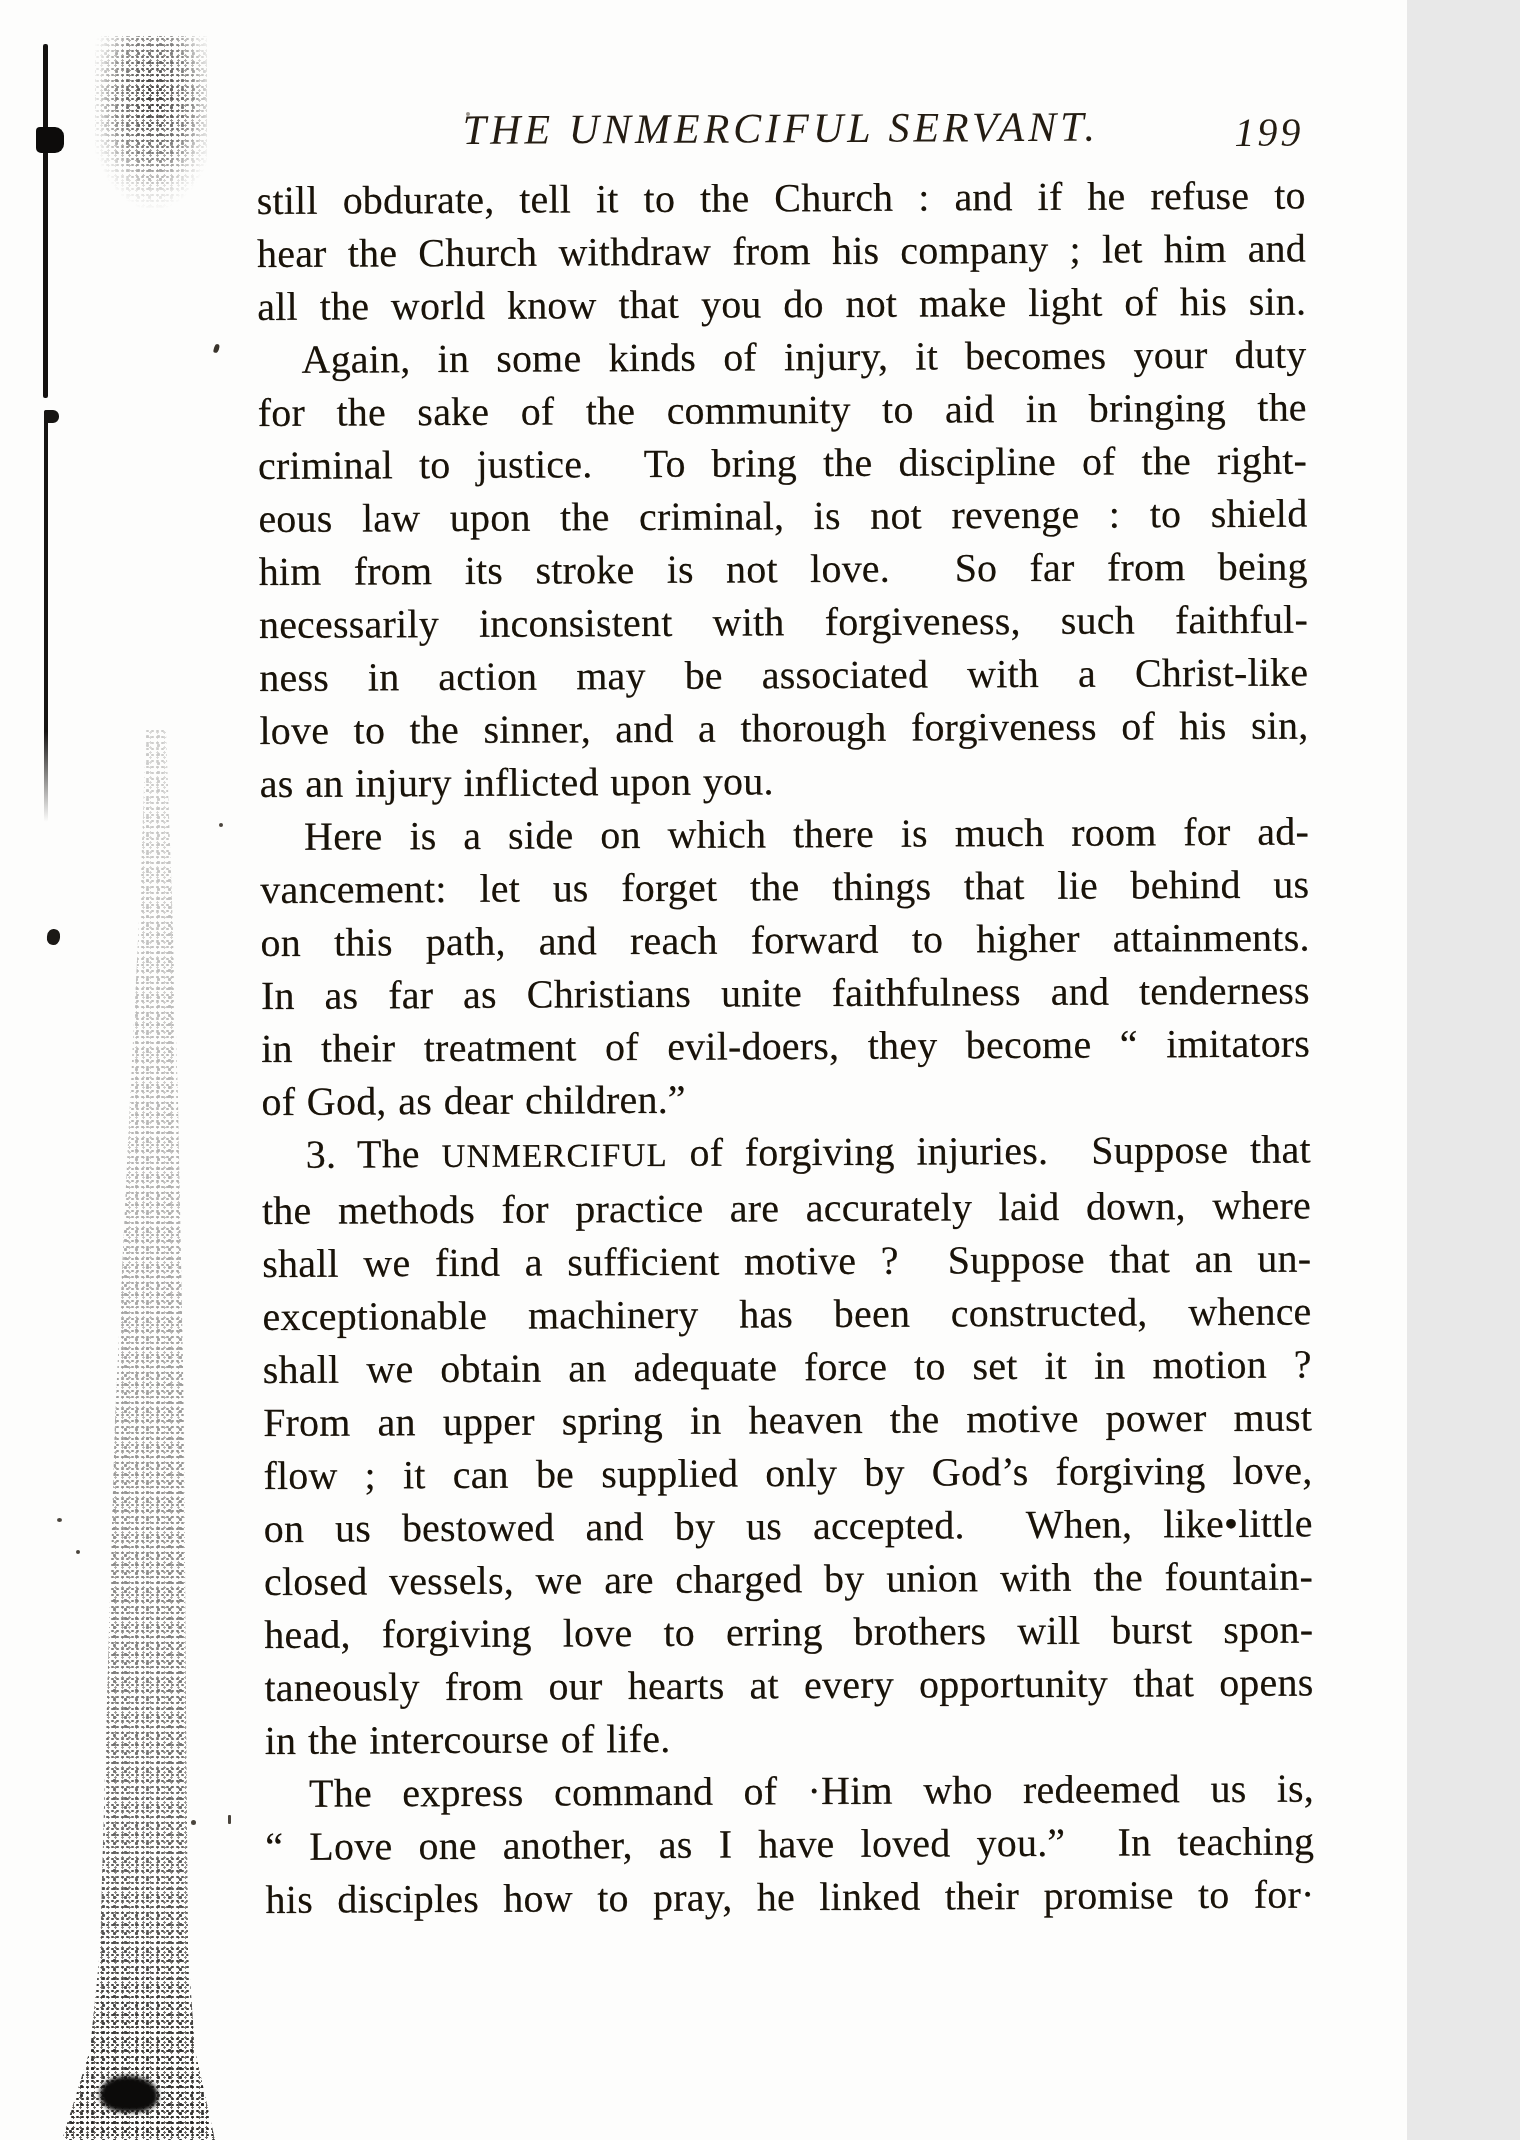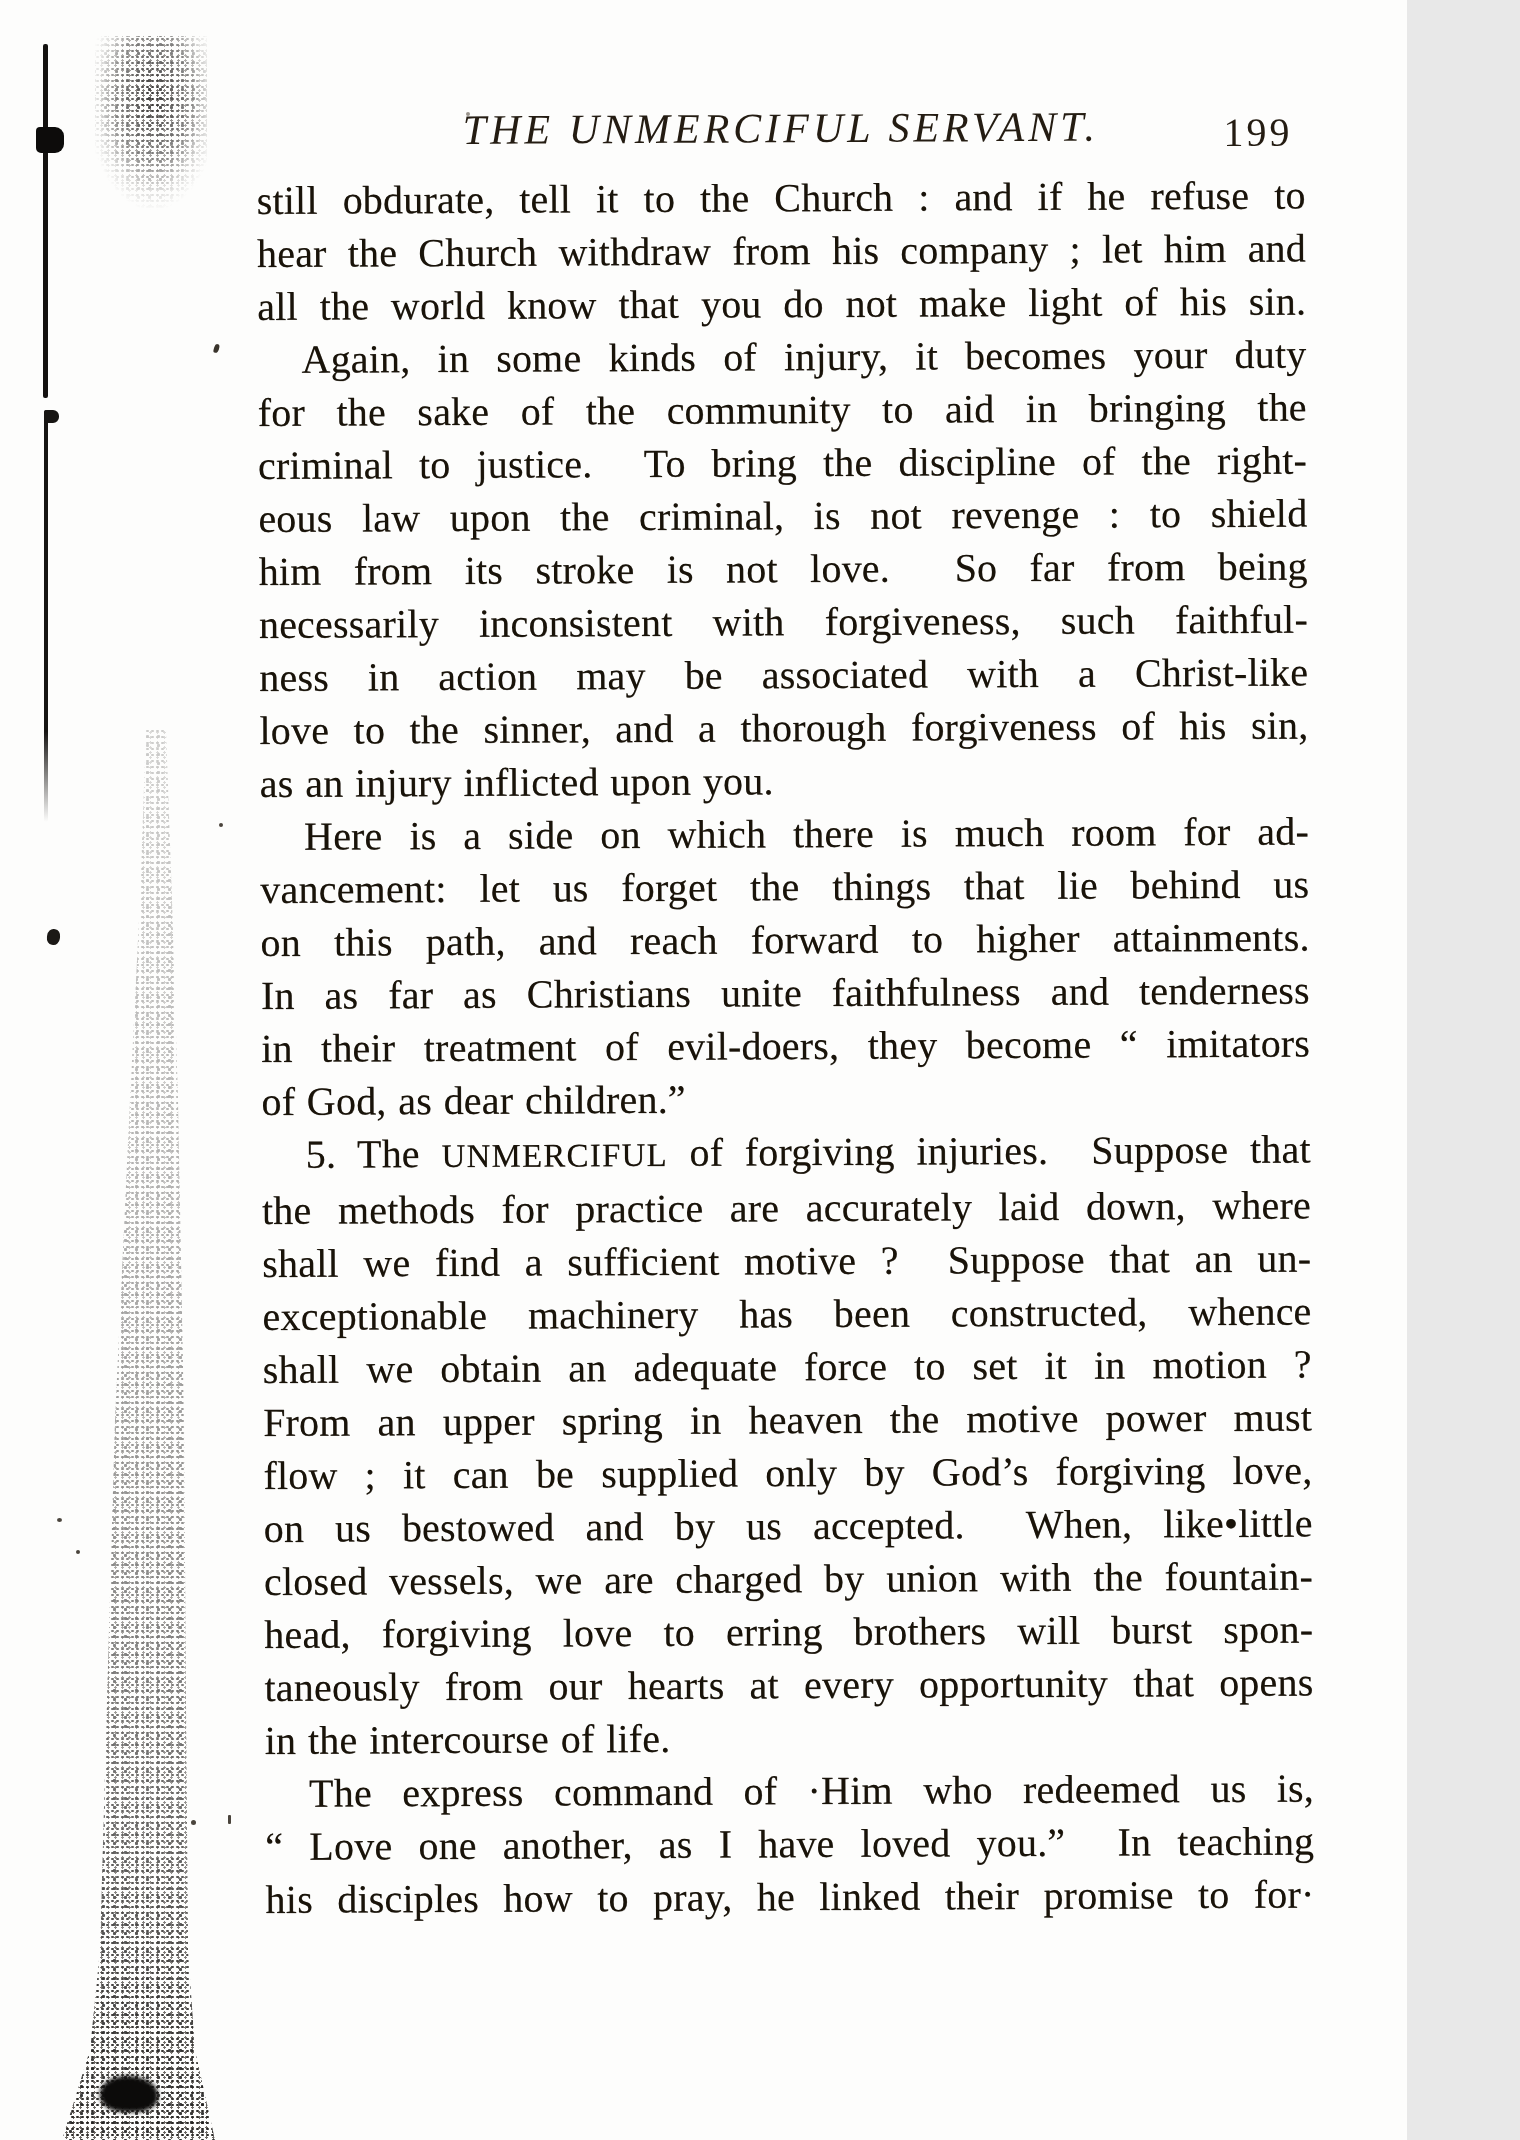--- a/index.html
+++ b/index.html
@@ -21,25 +21,26 @@
   .running-title{
     position:absolute;left:0;top:2px;width:100%;
     text-align:center;
     font-style:italic;
     font-size:42px;line-height:46px;
     letter-spacing:4px;
     color:var(--header-ink,#241c12);
     white-space:nowrap;
   }
   .page-number{
-    position:absolute;right:13px;top:12px;
+    position:absolute;right:2px;top:12px;
     font-size:40px;line-height:40px;
     letter-spacing:3px;
     color:var(--header-ink,#241c12);
     white-space:nowrap;
+    font-style:italic;
   }
   
   .text-block{
     position:absolute;left:261px;top:174px;width:1049px;
   }
   .line{
     width:1049px;
     font-size:40px;
     line-height:53px;
     letter-spacing:.2px;
@@ -127,21 +128,21 @@
         <div class="line">necessarily inconsistent with forgiveness, such faithful-</div>
         <div class="line">ness in action may be associated with a Christ-like</div>
         <div class="line">love to the sinner, and a thorough forgiveness of his sin,</div>
         <div class="line end">as an injury inflicted upon you.</div>
         <div class="line indent">Here is a side on which there is much room for ad-</div>
         <div class="line">vancement: let us forget the things that lie behind us</div>
         <div class="line">on this path, and reach forward to higher attainments.</div>
         <div class="line">In as far as Christians unite faithfulness and tenderness</div>
         <div class="line">in their treatment of evil-doers, they become “ imitators</div>
         <div class="line end">of God, as dear children.”</div>
-        <div class="line indent"><span>5. The </span><span class="sc">UNMERCIFUL</span><span> of forgiving injuries.&nbsp; Suppose that</span></div>
+        <div class="line indent"><span>3. The </span><span class="sc">UNMERCIFUL</span><span> of forgiving injuries.&nbsp; Suppose that</span></div>
         <div class="line">the methods for practice are accurately laid down, where</div>
         <div class="line">shall we find a sufficient motive ?&nbsp; Suppose that an un-</div>
         <div class="line">exceptionable machinery has been constructed, whence</div>
         <div class="line">shall we obtain an adequate force to set it in motion ?</div>
         <div class="line">From an upper spring in heaven the motive power must</div>
         <div class="line">flow ; it can be supplied only by God’s forgiving love,</div>
         <div class="line">on us bestowed and by us accepted.&nbsp; When, like•little</div>
         <div class="line">closed vessels, we are charged by union with the fountain-</div>
         <div class="line">head, forgiving love to erring brothers will burst spon-</div>
         <div class="line">taneously from our hearts at every opportunity that opens</div>

